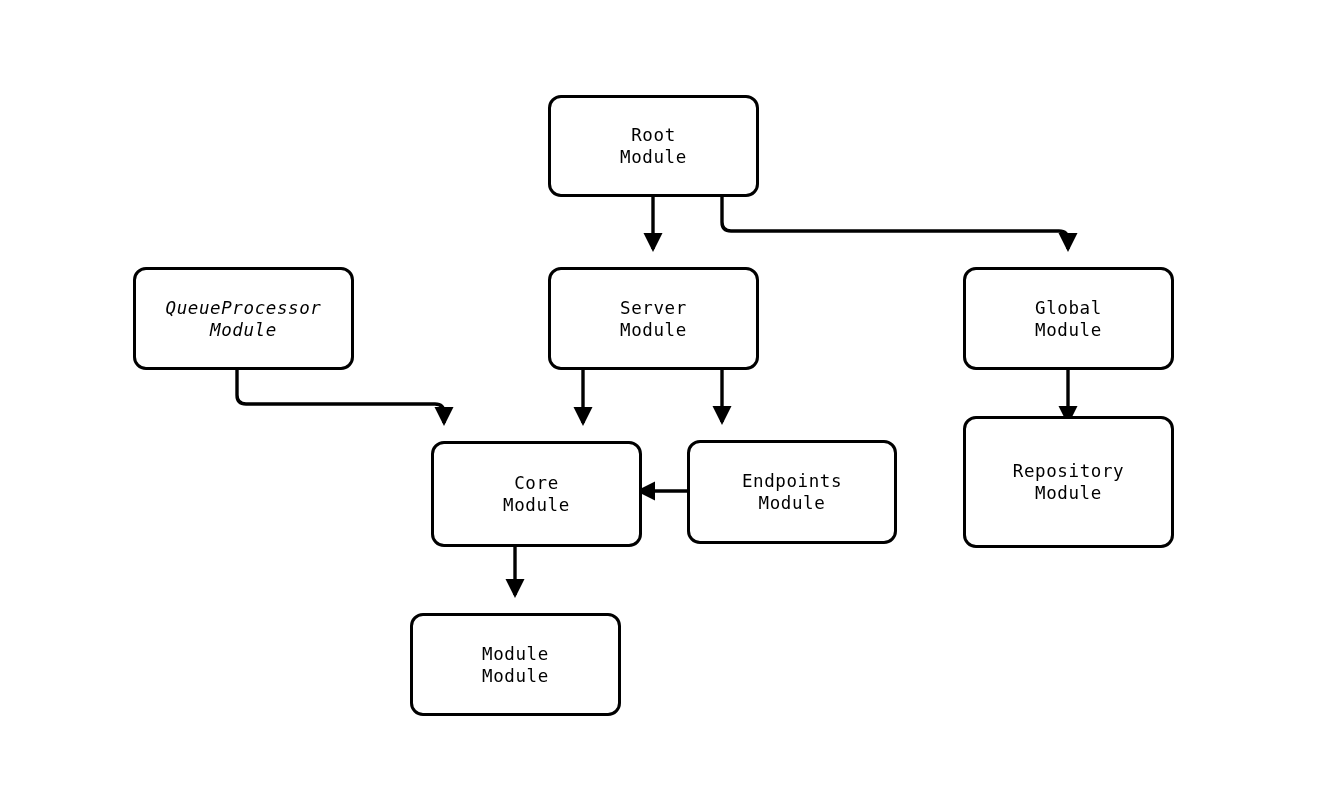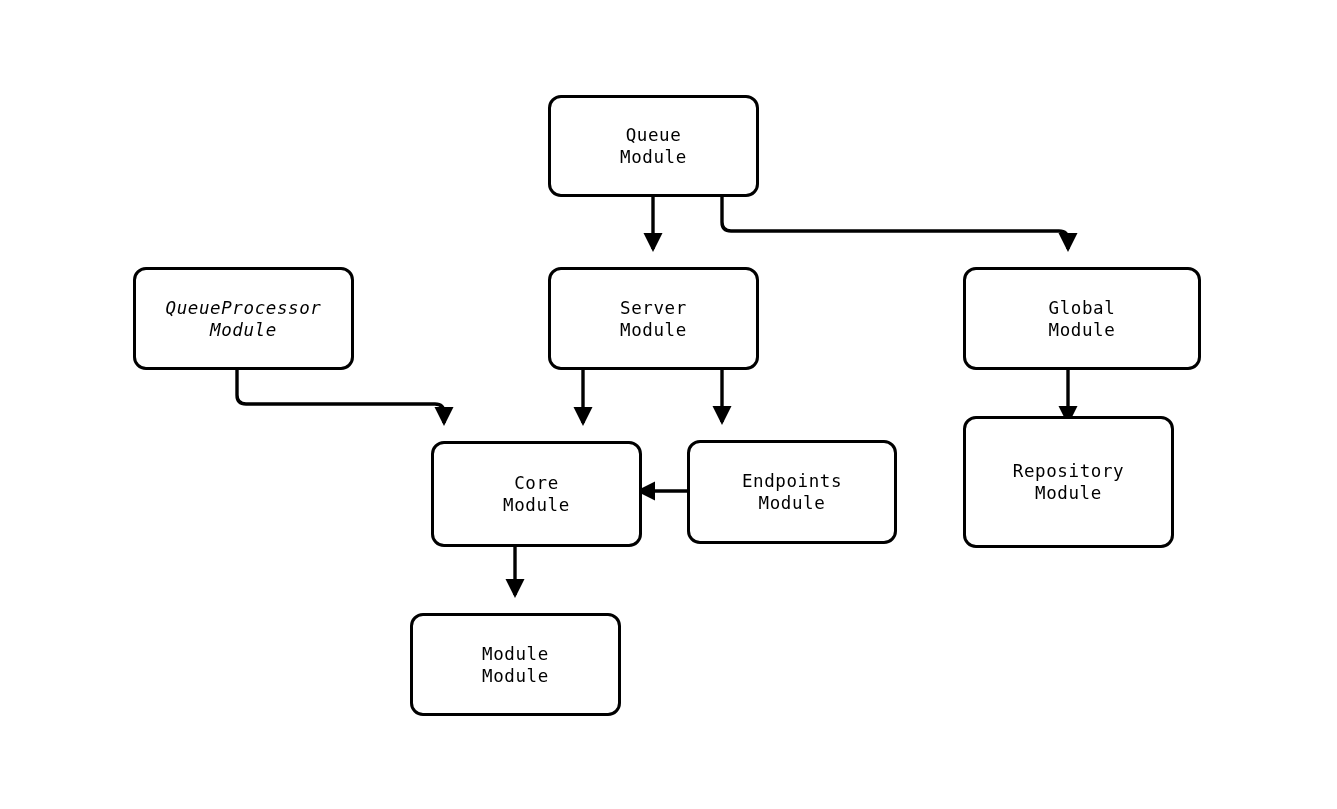--- a/index.html
+++ b/index.html
@@ -84,35 +84,35 @@
     <g>
       <path d="M 515 544 L 515 595" fill="none" stroke="#000000" stroke-width="3.4" marker-end="url(#arrow)"></path>
     </g>
 
     <g>
       <path d="M 1068 370 L 1068 422" fill="none" stroke="#000000" stroke-width="3.4" marker-end="url(#arrow)"></path>
     </g>
   </svg>
 
   <div class="node" style="left:548px; top:95px; width:211px; height:102px;">
-    <div class="node-line">Queue</div>
+    <div class="node-line">Root</div>
     <div class="node-line">Module</div>
   </div>
 
   <div class="node" style="left:133px; top:267px; width:221px; height:103px;font-style:italic;">
     <div class="node-line">QueueProcessor</div>
     <div class="node-line">Module</div>
   </div>
 
   <div class="node" style="left:548px; top:267px; width:211px; height:103px;align-items:center;">
     <div class="node-line">Server</div>
     <div class="node-line">Module</div>
   </div>
 
-  <div class="node" style="left:963px; top:267px; width:238px; height:103px;">
+  <div class="node" style="left:963px; top:267px; width:211px; height:103px;">
     <div class="node-line">Global</div>
     <div class="node-line">Module</div>
   </div>
 
   <div class="node" style="left:431px; top:441px; width:211px; height:106px;">
     <div class="node-line">Core</div>
     <div class="node-line">Module</div>
   </div>
 
   <div class="node" style="left:687px; top:440px; width:210px; height:104px;">

